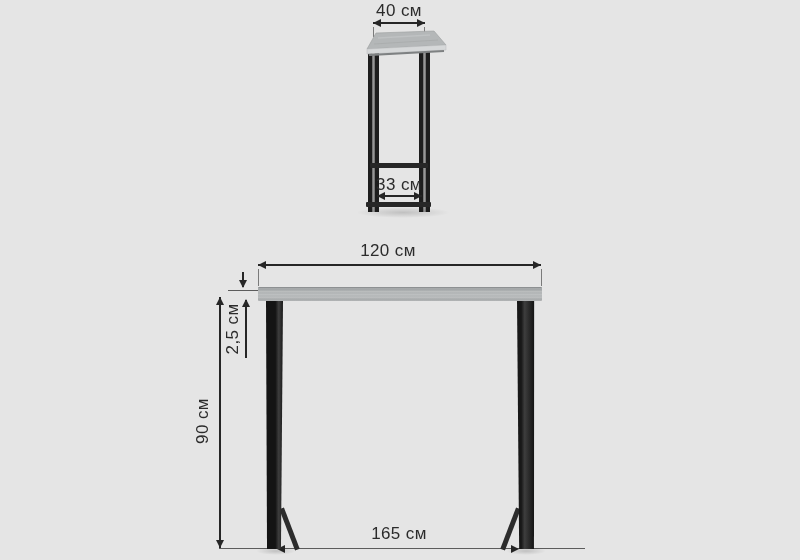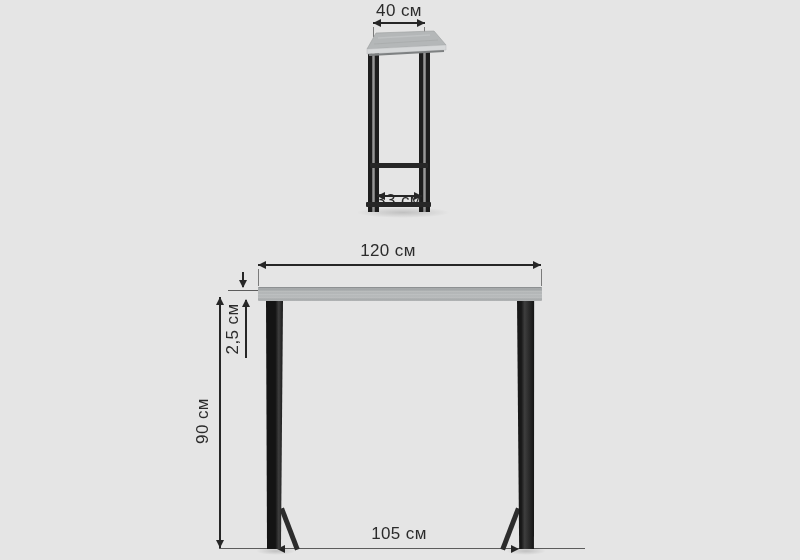--- a/index.html
+++ b/index.html
@@ -83,21 +83,21 @@
       <polyline points="10,14 74,10" stroke="#a6a9aa" stroke-width="1" fill="none" opacity="0.7"></polyline>
       <polygon points="3,19 82,15 82,20 3,24" fill="#d6d8d9" stroke="#b9bbbc" stroke-width="0.5"></polygon>
       <line x1="5" y1="25" x2="80" y2="21" stroke="#7e8182" stroke-width="2.2"></line>
     </svg>
 
     <div class="leg-side" style="left:368px;top:52px;height:160px;"></div>
     <div class="leg-side" style="left:419px;top:52px;height:160px;"></div>
 
     <div class="bar-side" style="left:370px;top:163px;width:58px;"></div>
 
-    <div class="hlabel" style="left:399px;top:175px;margin-top:16px;">33 см</div>
+    <div class="hlabel" style="left:399px;top:175px;">33 см</div>
 
     <div class="dim-h" style="left:377px;top:195px;width:45px;"></div>
 
     <div class="bar-side" style="left:366px;top:202px;width:65px;"></div>
 
     <div class="shadow" style="left:356px;top:207px;width:94px;height:11px;"></div>
   </div>
 
   <div>
 
@@ -118,19 +118,19 @@
     <div class="tick" style="left:228px;top:290px;width:31px;"></div>
     <div class="arr-up" style="left:245px;top:300px;height:58px;"></div>
     <div class="vlabel" style="left:233px;top:329px;">2,5 см</div>
 
     <div class="dim-v" style="left:219px;top:297px;height:251px;"></div>
     <div class="vlabel" style="left:203px;top:421px;">90 см</div>
 
     <div class="tick" style="left:219px;top:548px;width:366px;"></div>
     <div class="head-l" style="left:277px;top:544.5px;"></div>
     <div class="head-r" style="left:511px;top:544.5px;"></div>
-    <div class="hlabel" style="left:399px;top:524px;">105 см</div>
+    <div class="hlabel" style="left:399px;top:524px;">165 см</div>
 
     <div class="shadow" style="left:256px;top:547px;width:40px;height:8px;"></div>
     <div class="shadow" style="left:506px;top:547px;width:40px;height:8px;"></div>
   </div>
 
 </div>
 
 </body></html>

